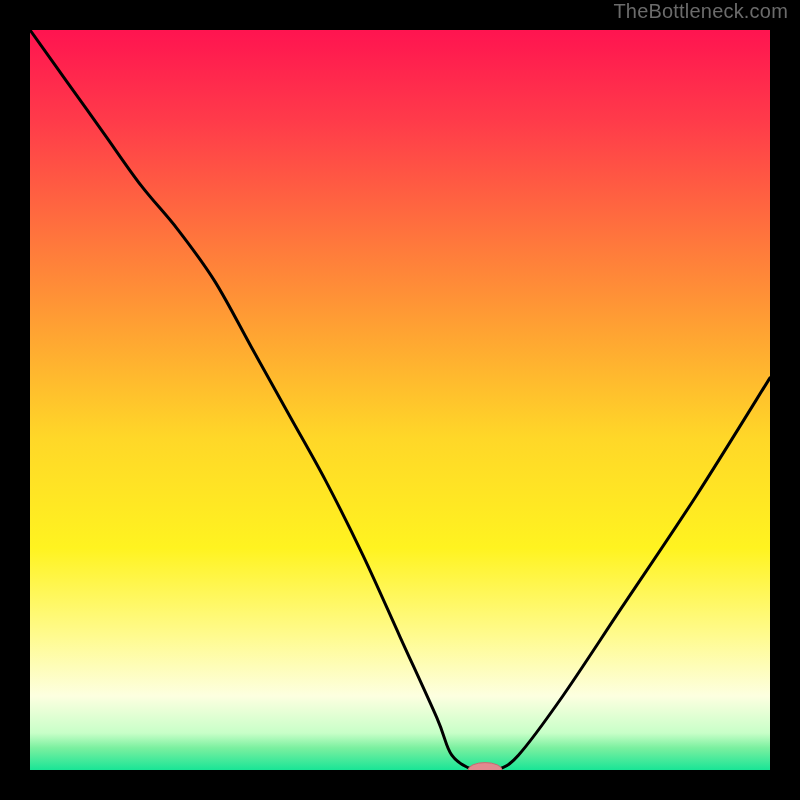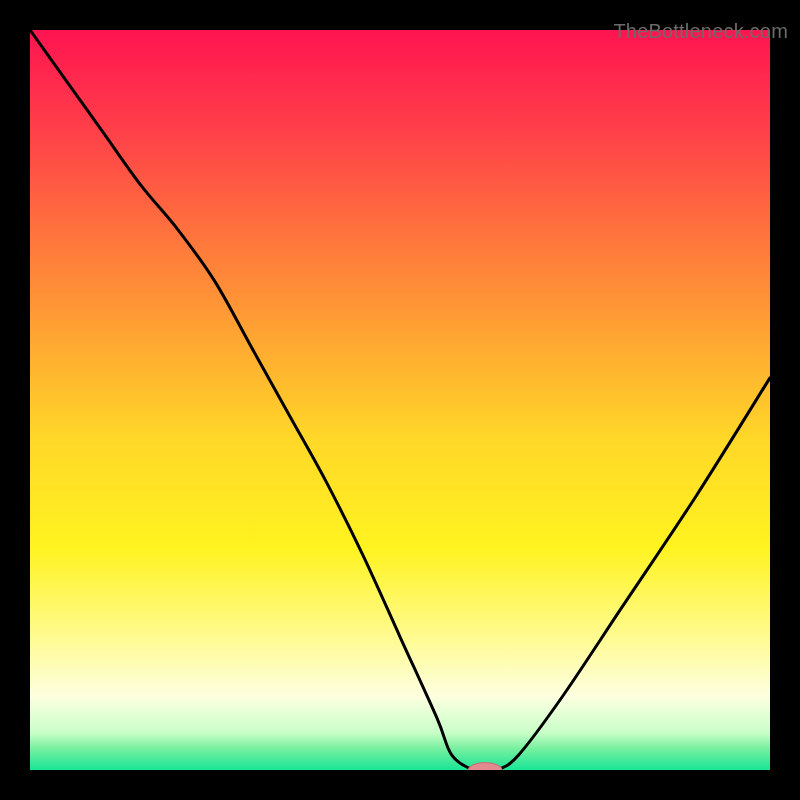--- a/index.html
+++ b/index.html
@@ -12,21 +12,21 @@
     font-family: Arial, Helvetica, sans-serif;
   }
   .frame {
     position: relative;
     width: 800px;
     height: 800px;
     background: #000;
   }
   .watermark {
     position: absolute;
-    top: 20px;
+    top: 0;
     right: 12px;
     color: #6b6b6b;
     font-size: 20px;
     font-weight: 500;
     letter-spacing: 0.2px;
     z-index: 5;
   }
   .plot-wrap {
     position: absolute;
     left: 30px;

